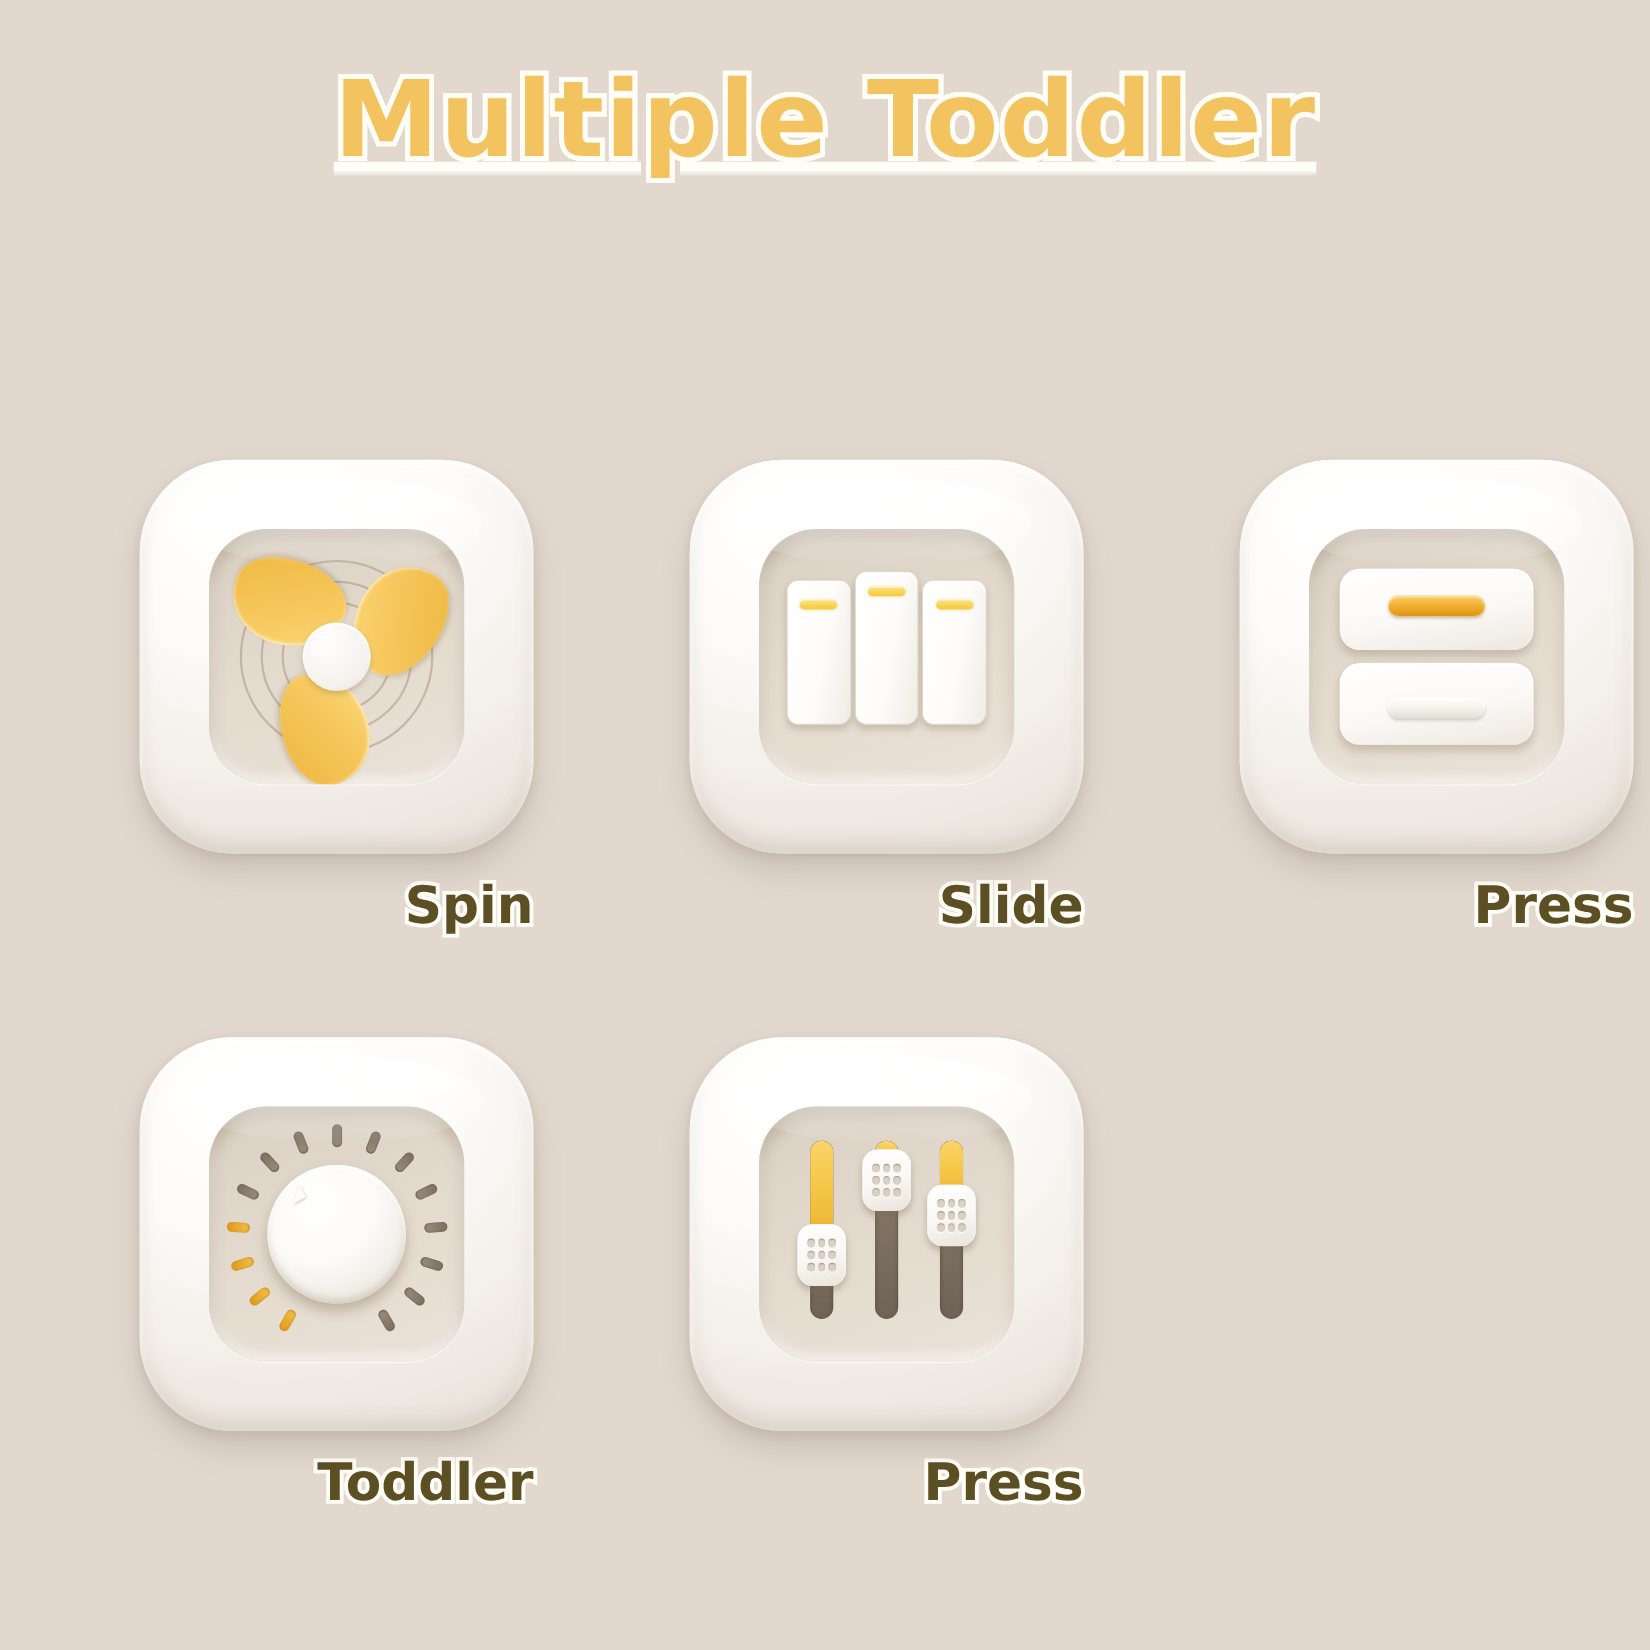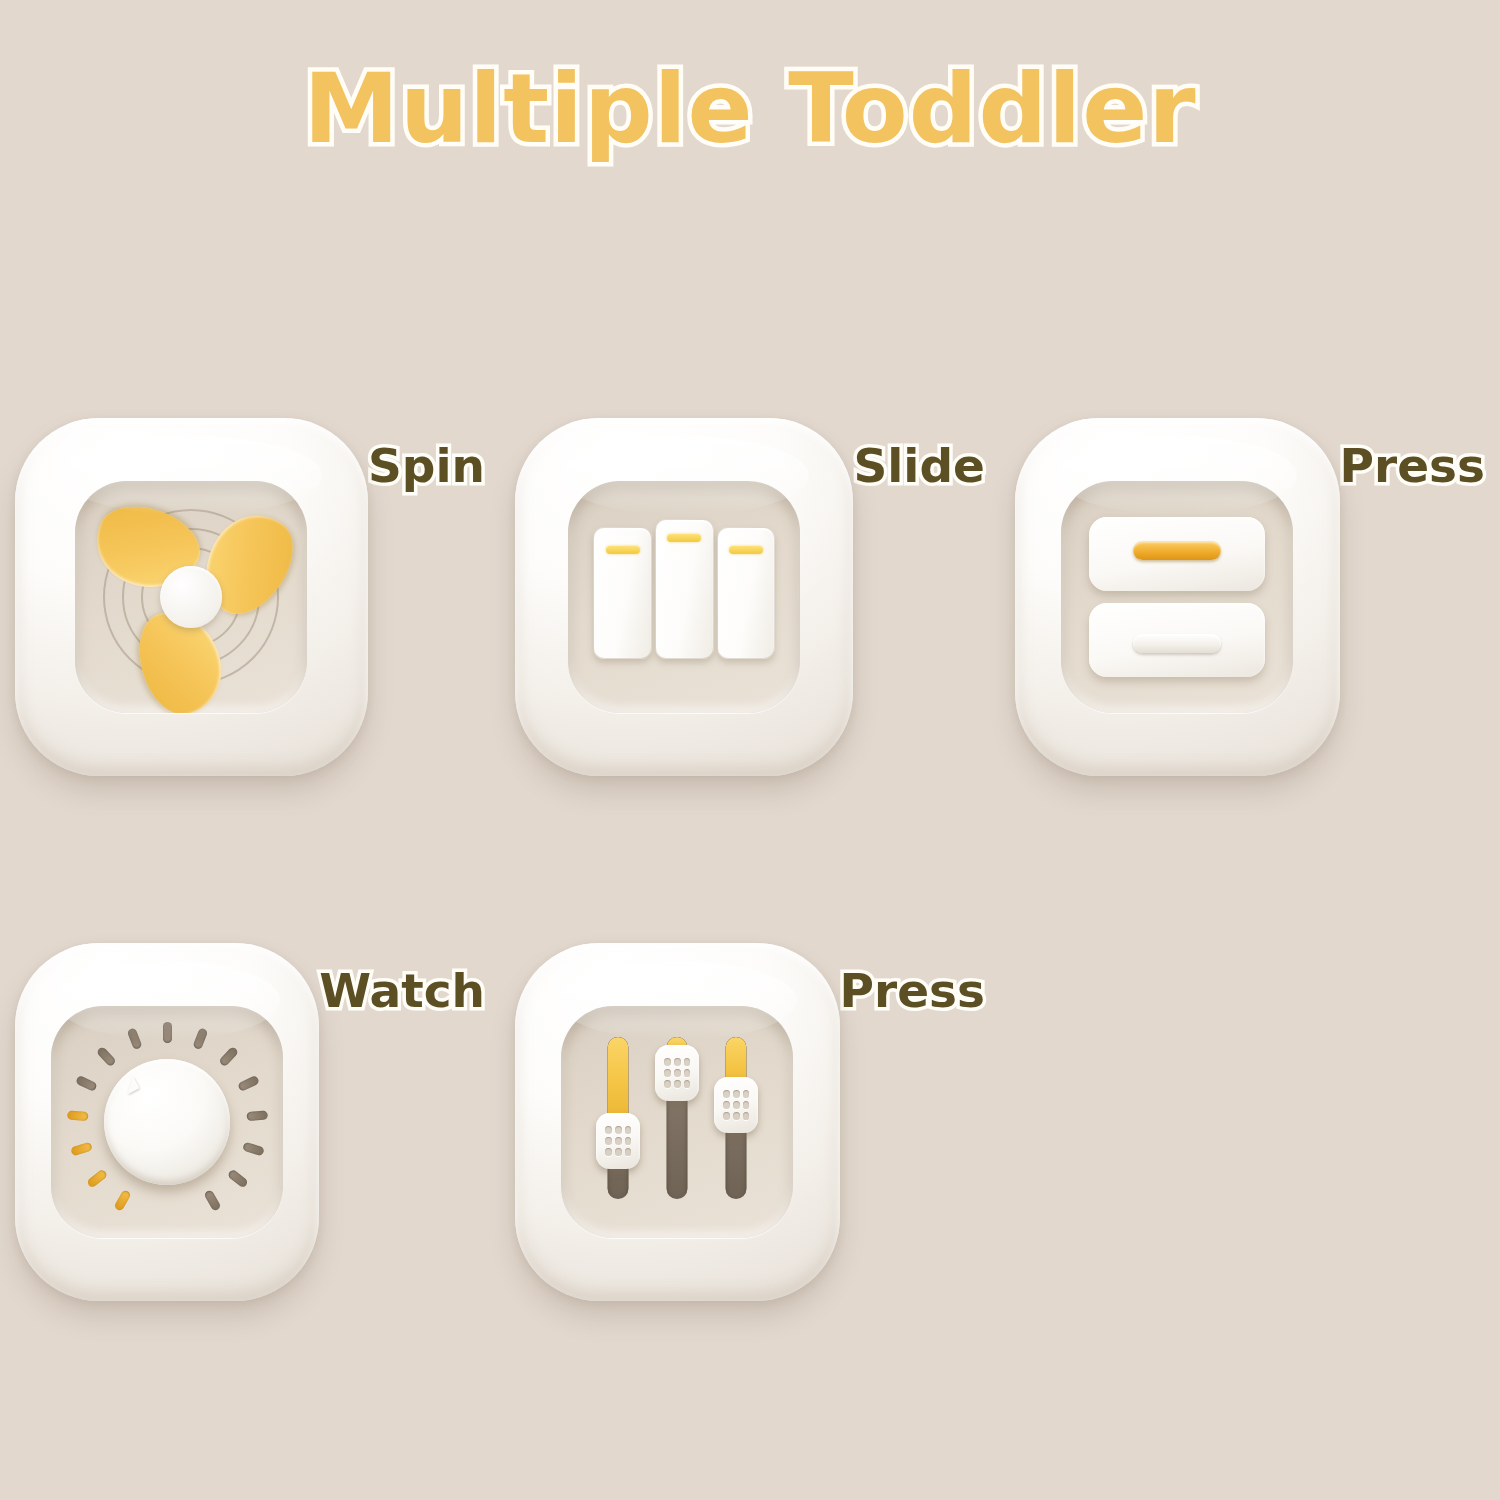--- a/index.html
+++ b/index.html
@@ -26,39 +26,40 @@
   .title-line {
     font-family: "DejaVu Sans", sans-serif;
     font-weight: bold;
     font-size: 96px;
     line-height: 1.32;
     letter-spacing: 1px;
     color: #f2c35e;
     -webkit-text-stroke: 9px #fffdf6;
     paint-order: stroke fill;
     text-shadow: 0 3px 0 rgba(255,255,255,.5);
+    text-decoration: underline;
   }
 
   
   .grid {
     position: absolute;
     top: 418px;
     left: 0;
     width: 1500px;
     display: grid;
     grid-template-columns: repeat(3, 1fr);
     grid-template-rows: repeat(2, 525px);
     justify-items: center;
   }
 
   .cell {
     width: 470px;
     display: flex;
-    flex-direction: row;
-    align-items: flex-start;
+    flex-direction: column;
+    align-items: flex-end;
   }
 
   .caption {
     margin-top: 20px;
     font-family: "DejaVu Sans", sans-serif;
     font-weight: bold;
     font-size: 47px;
     letter-spacing: 0px;
     color: #5d4f24;
     -webkit-text-stroke: 7px #fffdf7;
@@ -436,21 +437,21 @@
             <div class="tick" style="transform: rotate(201.429deg) translate(0px, 84px);"></div>
             <div class="tick" style="transform: rotate(222.857deg) translate(0px, 84px);"></div>
             <div class="tick" style="transform: rotate(244.286deg) translate(0px, 84px);"></div>
             <div class="tick" style="transform: rotate(265.714deg) translate(0px, 84px);"></div>
             <div class="tick" style="transform: rotate(287.143deg) translate(0px, 84px);"></div>
             <div class="tick" style="transform: rotate(308.571deg) translate(0px, 84px);"></div>
             <div class="tick" style="transform: rotate(330deg) translate(0px, 84px);"></div>
           </div>
       </div>
     </div>
-    <div class="caption">Watch</div>
+    <div class="caption">Toddler</div>
   </div>
 
   <div class="cell">
     <div class="module">
       <div class="recess">
         <div class="slider-bank" id="slider-bank">
             <div class="slider">
               <div class="slot">
                 <div class="slot-fill" style="height: 64%;"></div>
               </div>

